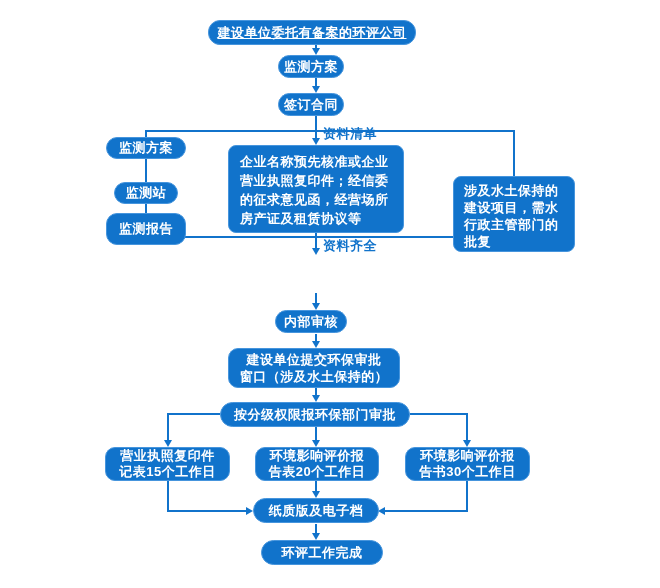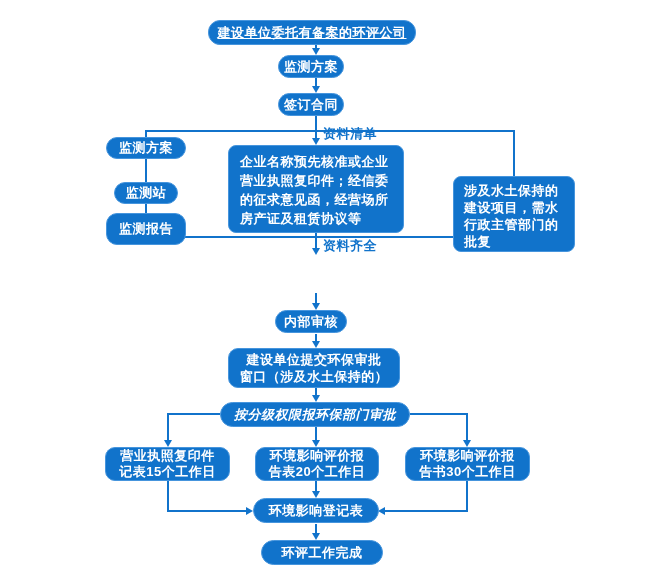--- a/index.html
+++ b/index.html
@@ -37,21 +37,21 @@
   #n-plan    {left:106px;top:137px;width:80px;height:22px;border-radius:11px;}
   #n-station {left:114px;top:182px;width:64px;height:22px;border-radius:11px;}
   #n-monrep  {left:106px;top:213px;width:80px;height:32px;border-radius:11px;}
   #n-materials{left:228px;top:145px;width:176px;height:88px;border-radius:8px;
                padding:6px 11px;line-height:19px;font-family:Liberation Serif, serif;}
   #n-water   {left:453px;top:145px;width:122px;height:76px;border-radius:8px;
                padding:5px 10px;line-height:17px;margin-top:31px;}
   #n-compile {left:225px;top:255px;width:186px;height:38px;border-radius:10px;line-height:17px;}
   #n-review  {left:275px;top:310px;width:72px;height:23px;border-radius:12px;}
   #n-submit  {left:228px;top:348px;width:172px;height:40px;border-radius:10px;line-height:17px;}
-  #n-approval{left:220px;top:402px;width:190px;height:25px;border-radius:13px;font-style:italic;}
+  #n-approval{left:220px;top:402px;width:190px;height:25px;border-radius:13px;}
   #n-reg     {left:105px;top:447px;width:125px;height:34px;border-radius:10px;}
   #n-form    {left:255px;top:447px;width:124px;height:34px;border-radius:10px;}
   #n-book    {left:405px;top:447px;width:125px;height:34px;border-radius:10px;}
   #n-reply   {left:253px;top:498px;width:126px;height:25px;border-radius:13px;}
   #n-done    {left:261px;top:540px;width:122px;height:25px;border-radius:13px;}
   
   #c-v1 {left:315px;top:43px;height:6px;}   #a-v1{left:312px;top:48px;}
   #c-v2 {left:315px;top:78px;height:8px;}   #a-v2{left:312px;top:86px;}
   #c-v3 {left:315px;top:116px;height:22px;} #a-v3{left:312px;top:138px;}
   #c-h1 {left:145px;top:130px;width:370px;}
@@ -103,21 +103,21 @@
 窗口（涉及水土保持的）</div>
   <div class="node" id="n-approval">按分级权限报环保部门审批</div>
 
   <div class="node" id="n-reg">营业执照复印件
 记表15个工作日</div>
   <div class="node" id="n-form">环境影响评价报
 告表20个工作日</div>
   <div class="node" id="n-book">环境影响评价报
 告书30个工作日</div>
 
-  <div class="node" id="n-reply">环境影响登记表</div>
+  <div class="node" id="n-reply">纸质版及电子档</div>
   <div class="node" id="n-done">环评工作完成</div>
 
   <div class="elabel" id="lab-list">资料清单</div>
   <div class="elabel" id="lab-complete">资料齐全</div>
 
   <div class="vl" id="c-v1"></div>
   <div class="ad" id="a-v1"></div>
   <div class="vl" id="c-v2"></div>
   <div class="ad" id="a-v2"></div>
   <div class="vl" id="c-v3"></div>

